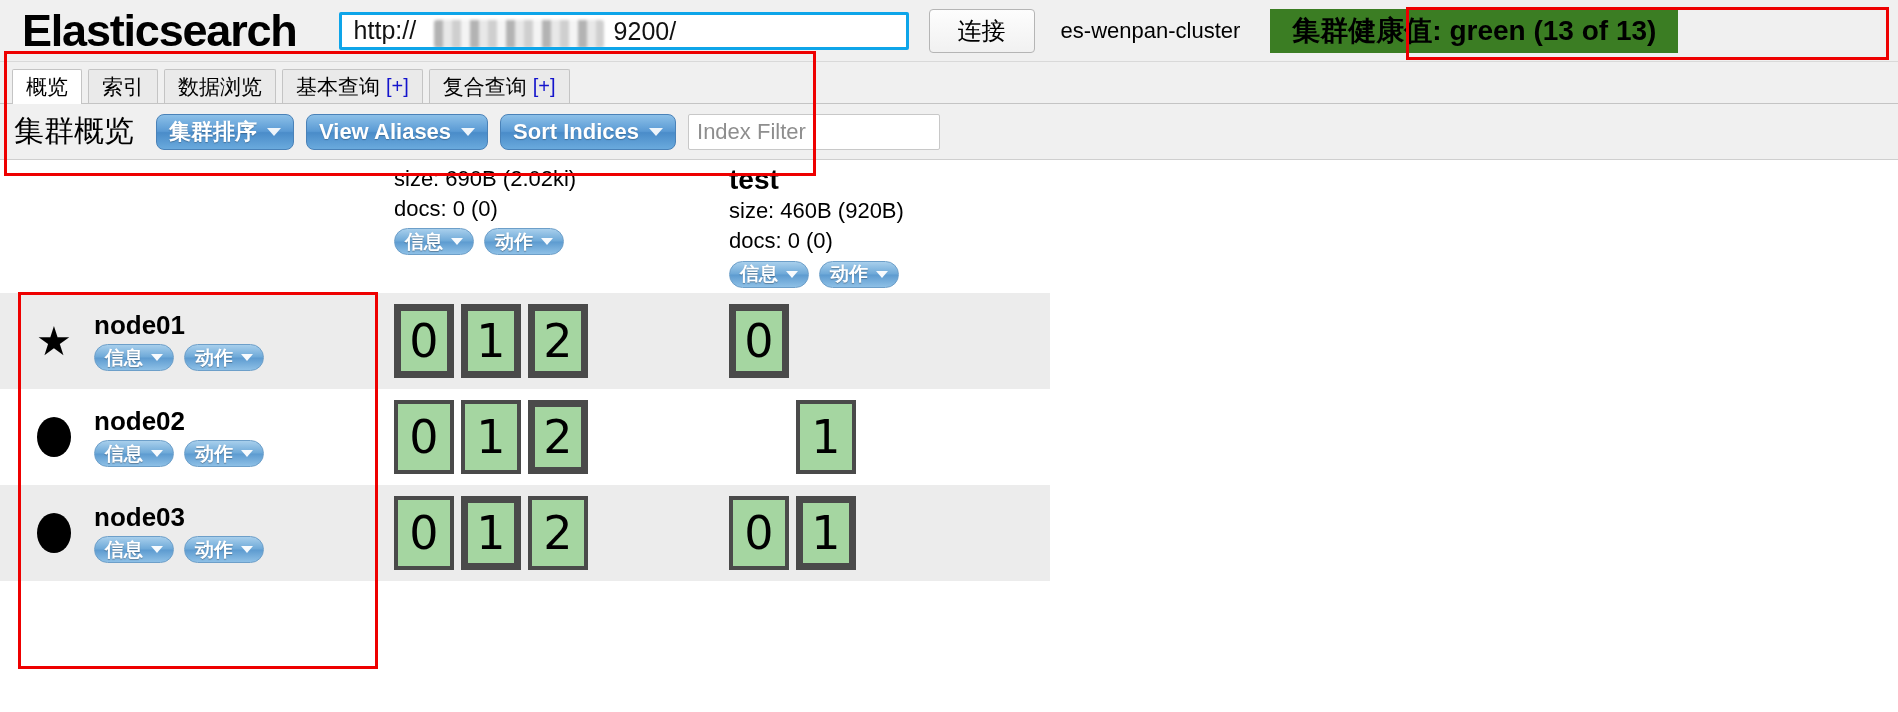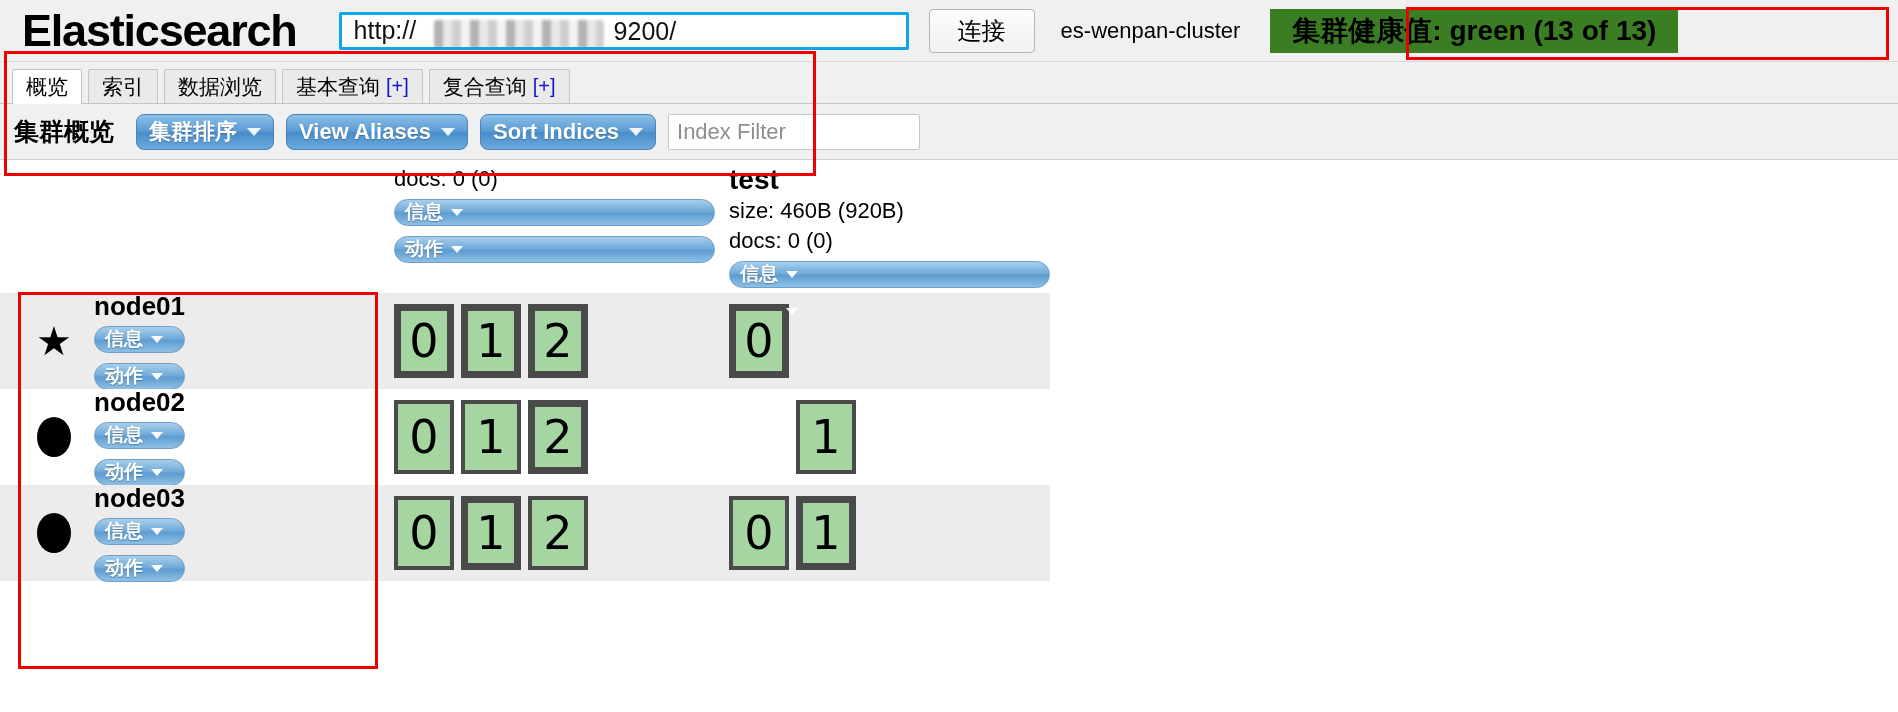--- a/index.html
+++ b/index.html
@@ -151,22 +151,22 @@
   #toolbar-row {
     height: 56px;
     background: #f0f0f0;
     display: flex;
     align-items: center;
     padding-left: 14px;
     border-bottom: 1px solid #cfcfcf;
     box-sizing: border-box;
   }
   #toolbar-title {
-    font-size: 25px;
-    font-weight: bold;
+    font-size: 30px;
+    font-weight: normal;
     margin-right: 22px;
     white-space: nowrap;
   }
   .tb-button {
     height: 36px;
     background: linear-gradient(#8cc0e8, #5a9ad4 48%, #4a8cc9 52%, #6aaadd);
     border: 1px solid #4a82b8;
     border-radius: 8px;
     color: #ffffff;
     font-size: 22px;
@@ -243,21 +243,20 @@
   .index-meta {
     font-size: 22px;
     line-height: 1.35;
     color: #000;
     white-space: nowrap;
   }
   .pill-row {
     display: flex;
     gap: 10px;
     margin-top: 5px;
-    flex-direction: column;
   }
   .pill {
     height: 27px;
     background: linear-gradient(#a8cfec, #6ea9d8 48%, #5d9bd0 52%, #8ec0e6);
     border: 1px solid #6d9fc9;
     border-radius: 14px;
     color: #ffffff;
     font-size: 19px;
     font-weight: bold;
     display: flex;
@@ -406,20 +405,21 @@
     <span class="tb-caret"></span>
   </div>
 
   <div id="index-filter">Index Filter</div>
 </div>
 
 <div id="cluster-grid">
   <div class="grid-row" id="index-header-row">
     <div class="node-cell"></div>
   <div class="index-cell index-head">
+        <div class="index-meta">size: 690B (2.02ki)</div>
         <div class="index-meta">docs: 0 (0)</div>
         <div class="pill-row">
           <div class="pill">
             <span>信息</span>
             <span class="pill-caret"></span>
           </div>
           <div class="pill">
             <span>动作</span>
             <span class="pill-caret"></span>
           </div>

